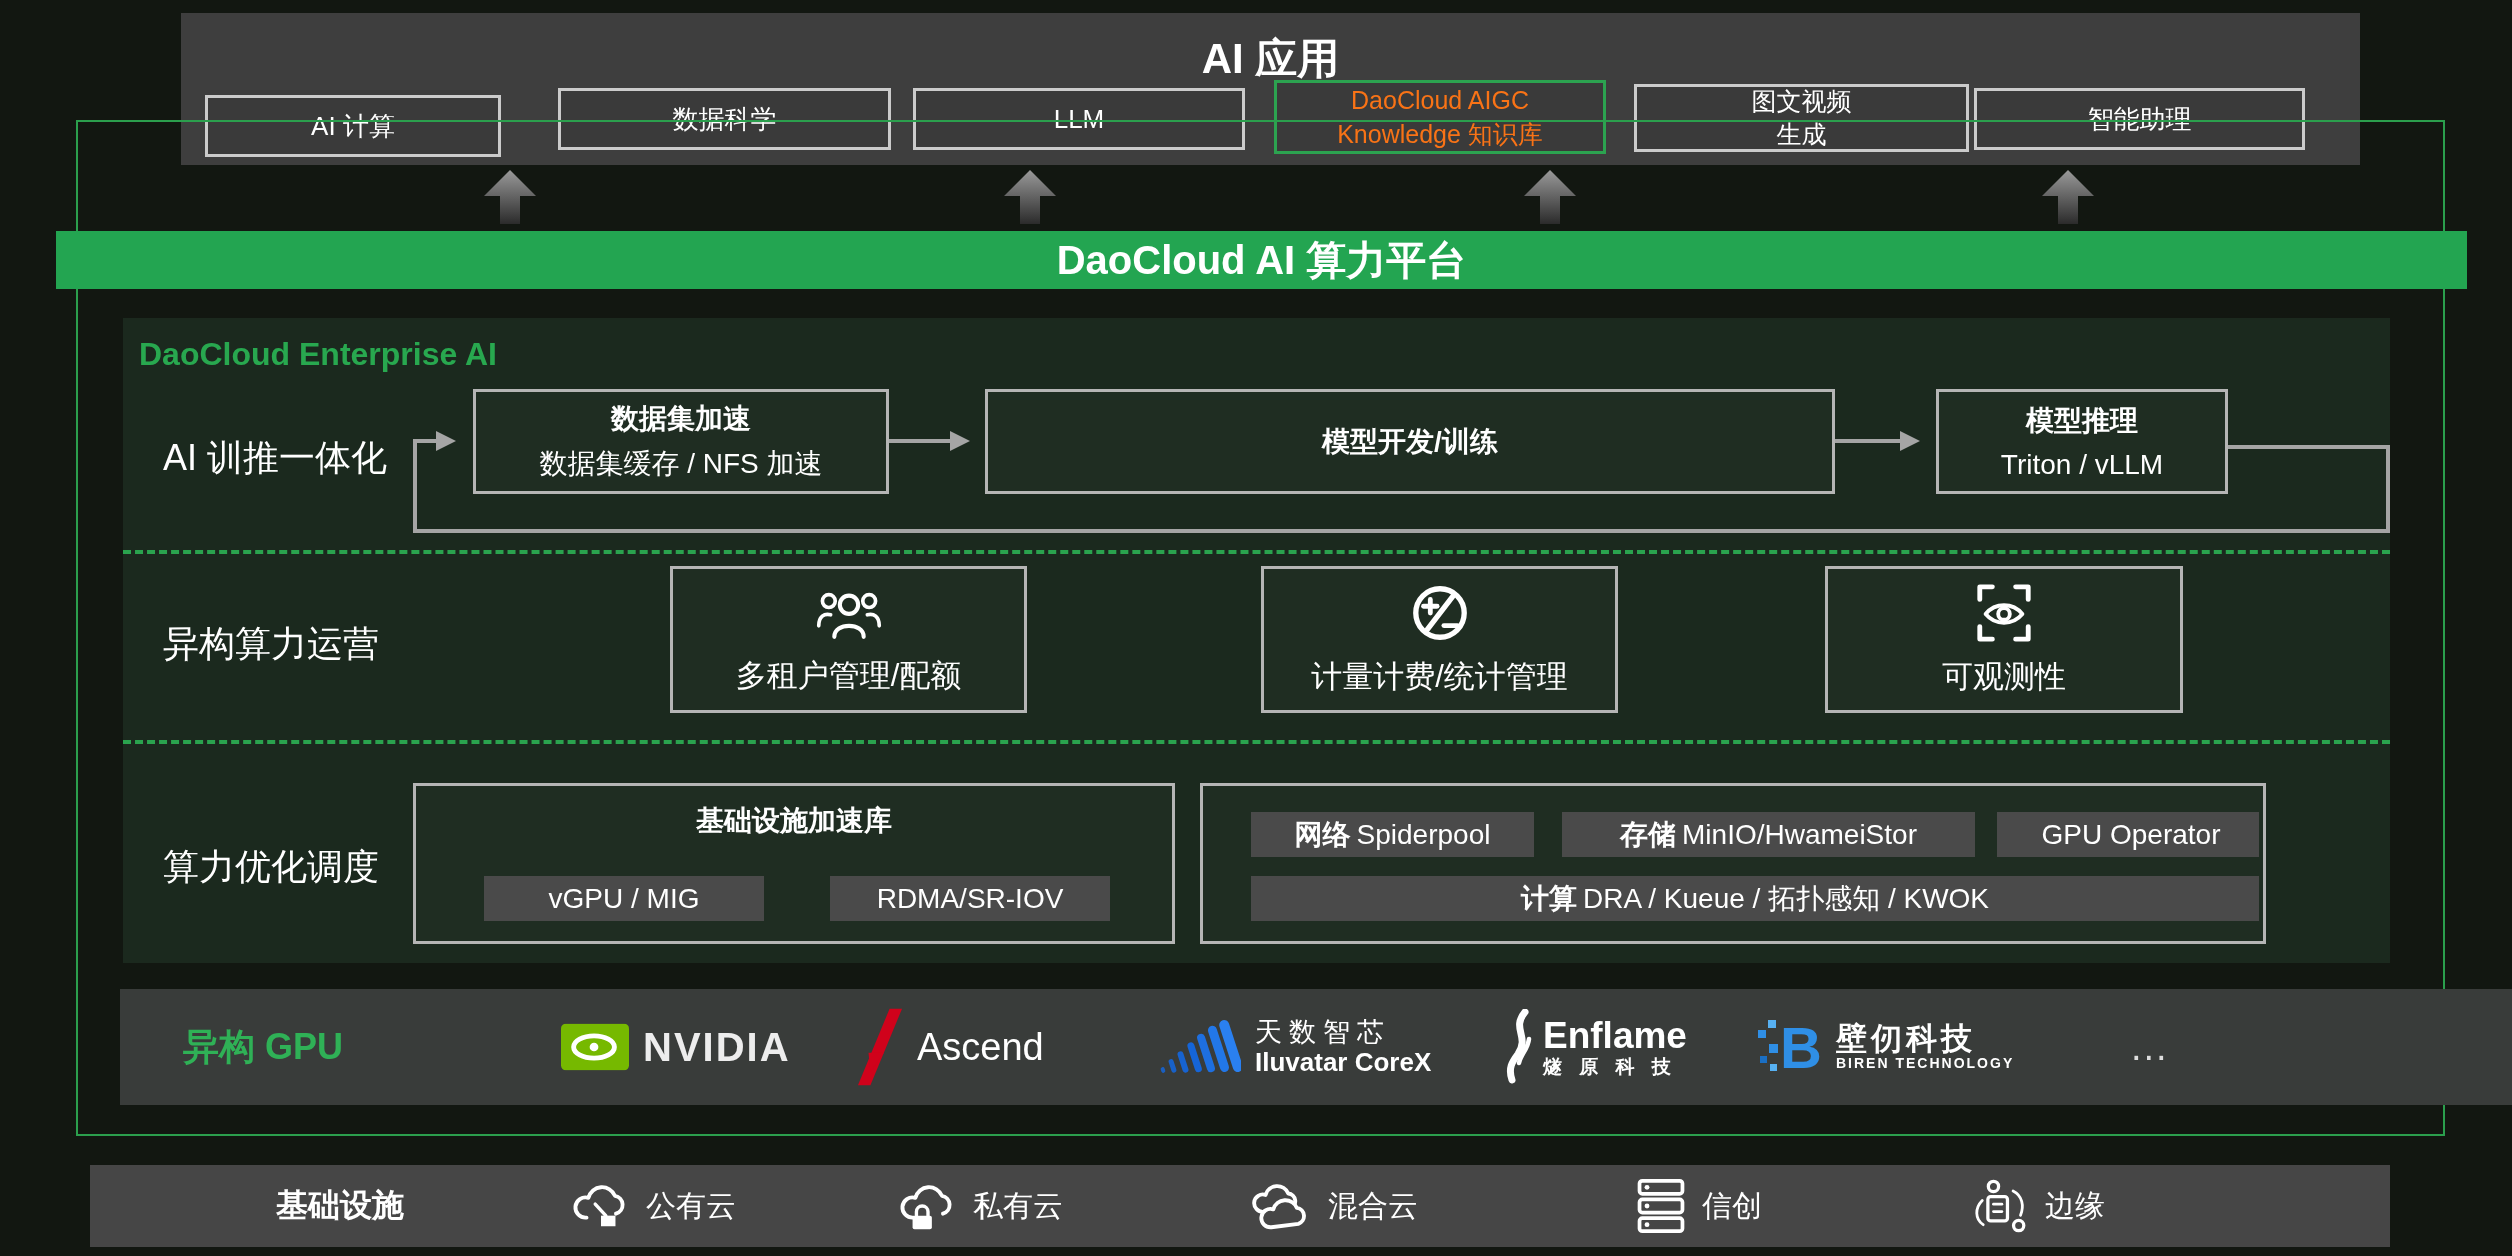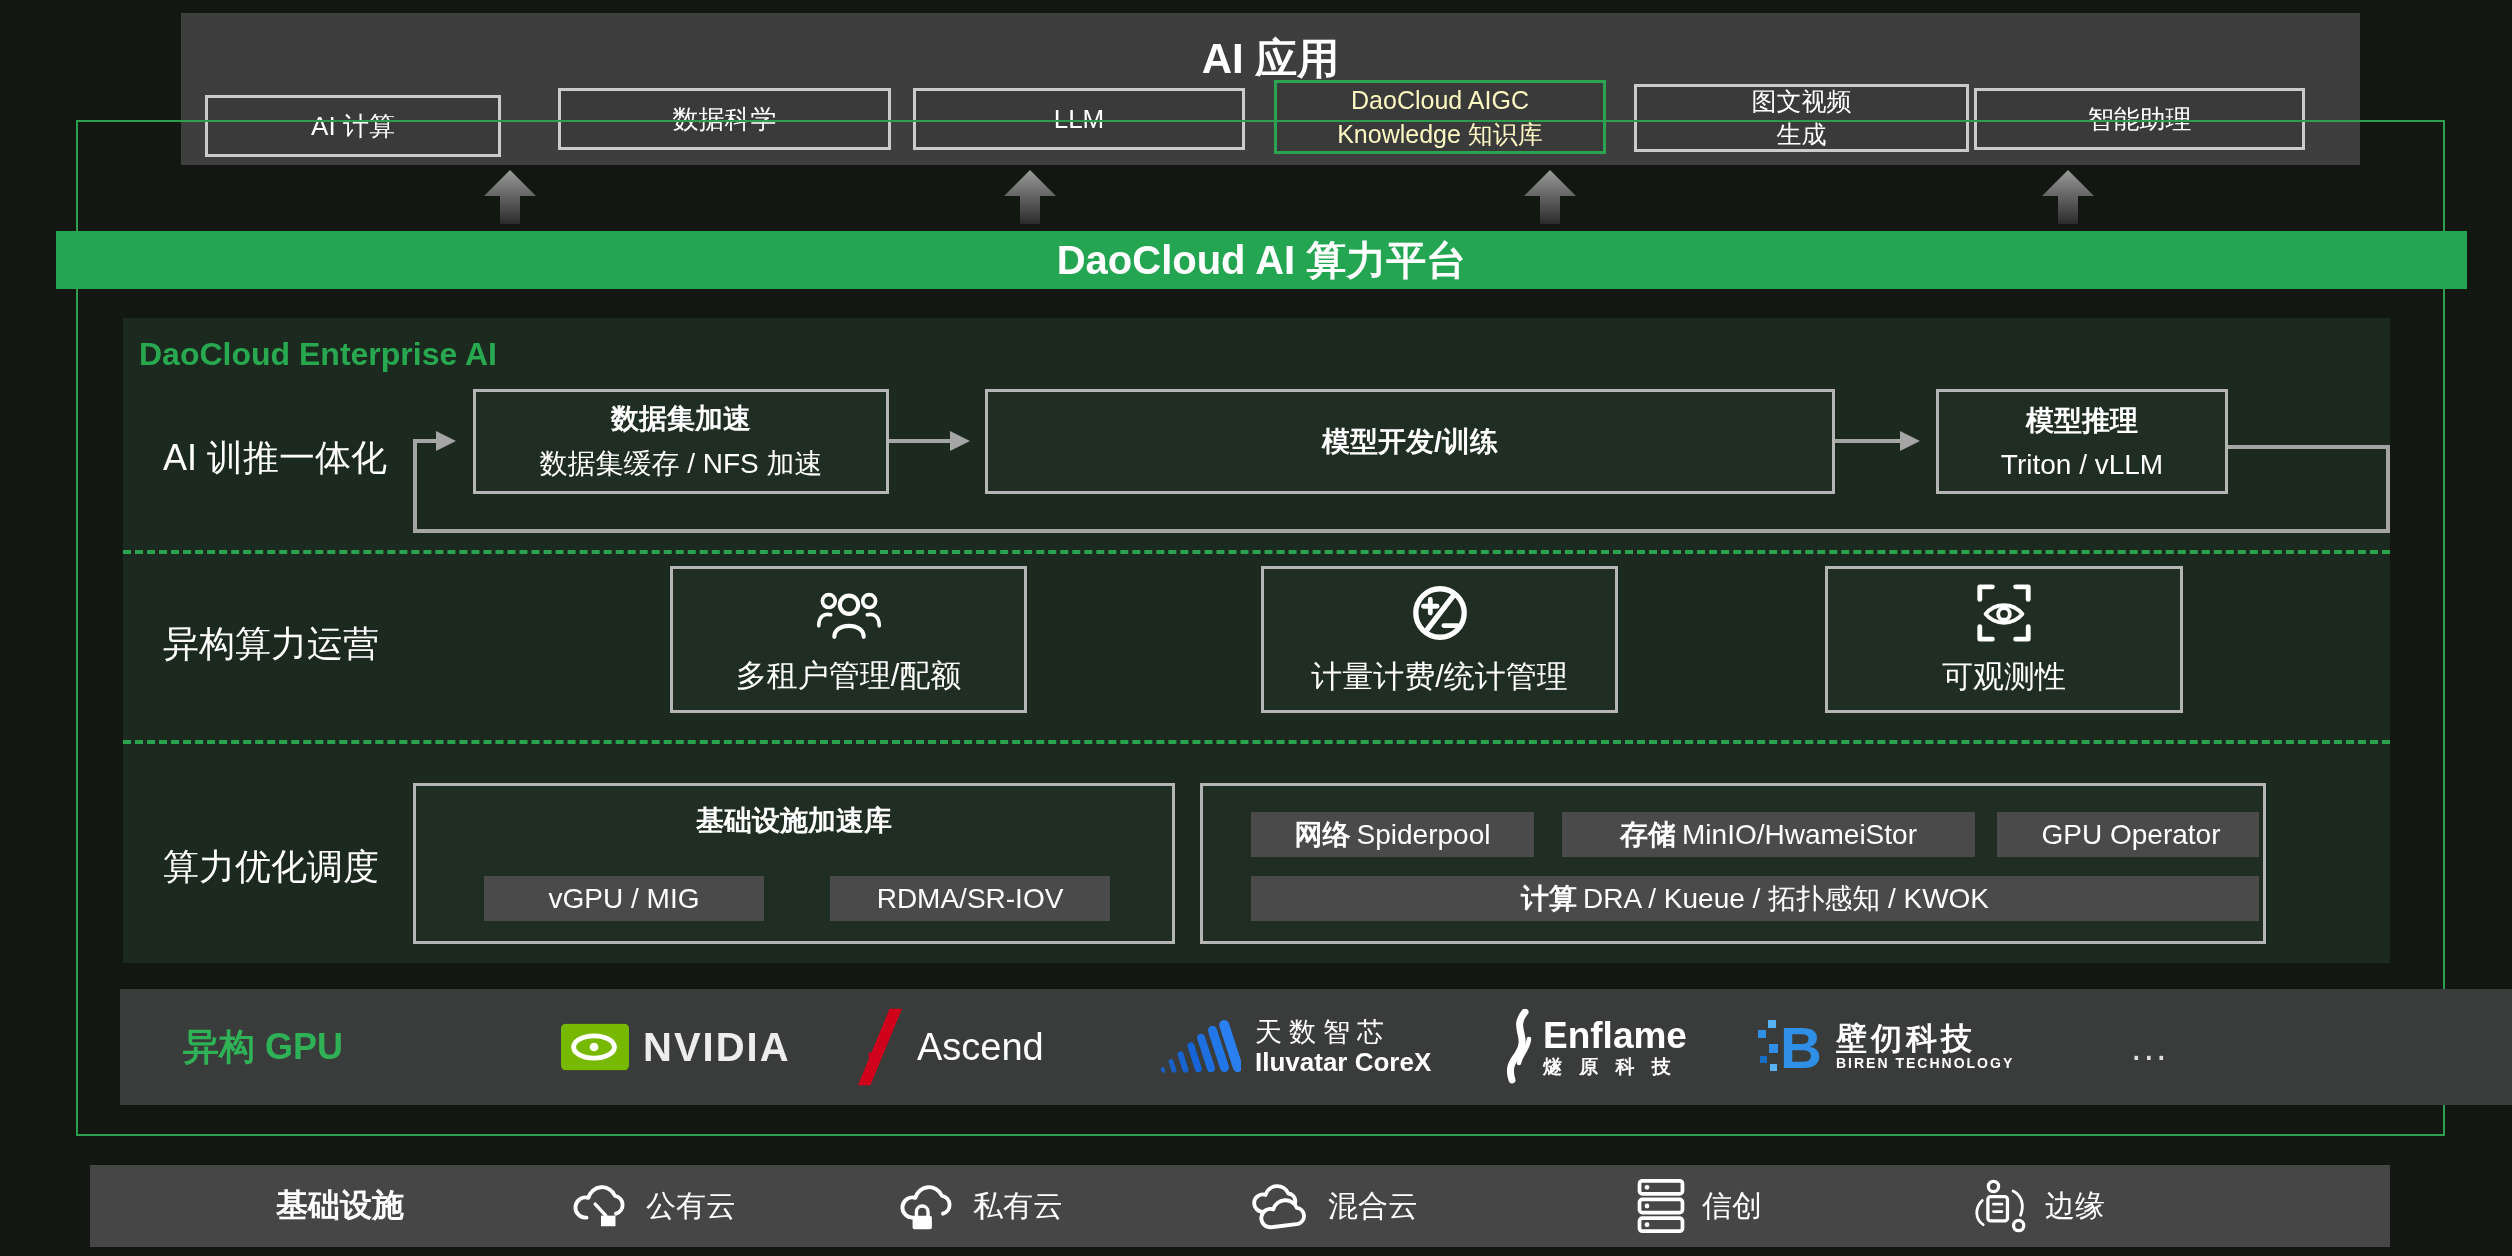--- a/index.html
+++ b/index.html
@@ -4,21 +4,21 @@
 <style>
   html,body{margin:0;padding:0;background:#121711;}
   body{width:2512px;height:1256px;position:relative;overflow:hidden;
        font-family:"Liberation Sans","DejaVu Sans",sans-serif;color:#fff;}
   .abs{position:absolute;}
   
   .top-panel{left:181px;top:13px;width:2179px;height:152px;background:#3e3e3e;z-index:1;}
   .app-title{left:0;top:18px;width:100%;text-align:center;font-size:42px;font-weight:bold;color:#fff;}
   .gbox{background:#3a3a3a;border:3px solid #cbcbcb;color:#fff;display:flex;flex-direction:column;
         align-items:center;justify-content:center;text-align:center;font-size:26px;z-index:3;box-sizing:border-box;}
-  .gbox.hl{border-color:#2ca350;color:#fef9c3;font-size:25px;line-height:34px;}
+  .gbox.hl{border-color:#2ca350;color:#f97316;font-size:25px;line-height:34px;}
   
   .outer-rect{left:76px;top:120px;width:2369px;height:1016px;border:2px solid #2b9f4d;z-index:2;box-sizing:border-box;}
   
   .uparrow{width:56px;height:58px;z-index:2;}
   
   .banner{left:56px;top:231px;width:2411px;height:58px;background:#23a551;z-index:3;
           display:flex;align-items:center;justify-content:center;font-size:40px;font-weight:600;color:#fff;}
   
   .ent-panel{left:123px;top:318px;width:2267px;height:645px;background:#1b291e;z-index:3;}
   .ent-title{left:16px;top:18px;font-size:32px;font-weight:bold;color:#28a84f;}

